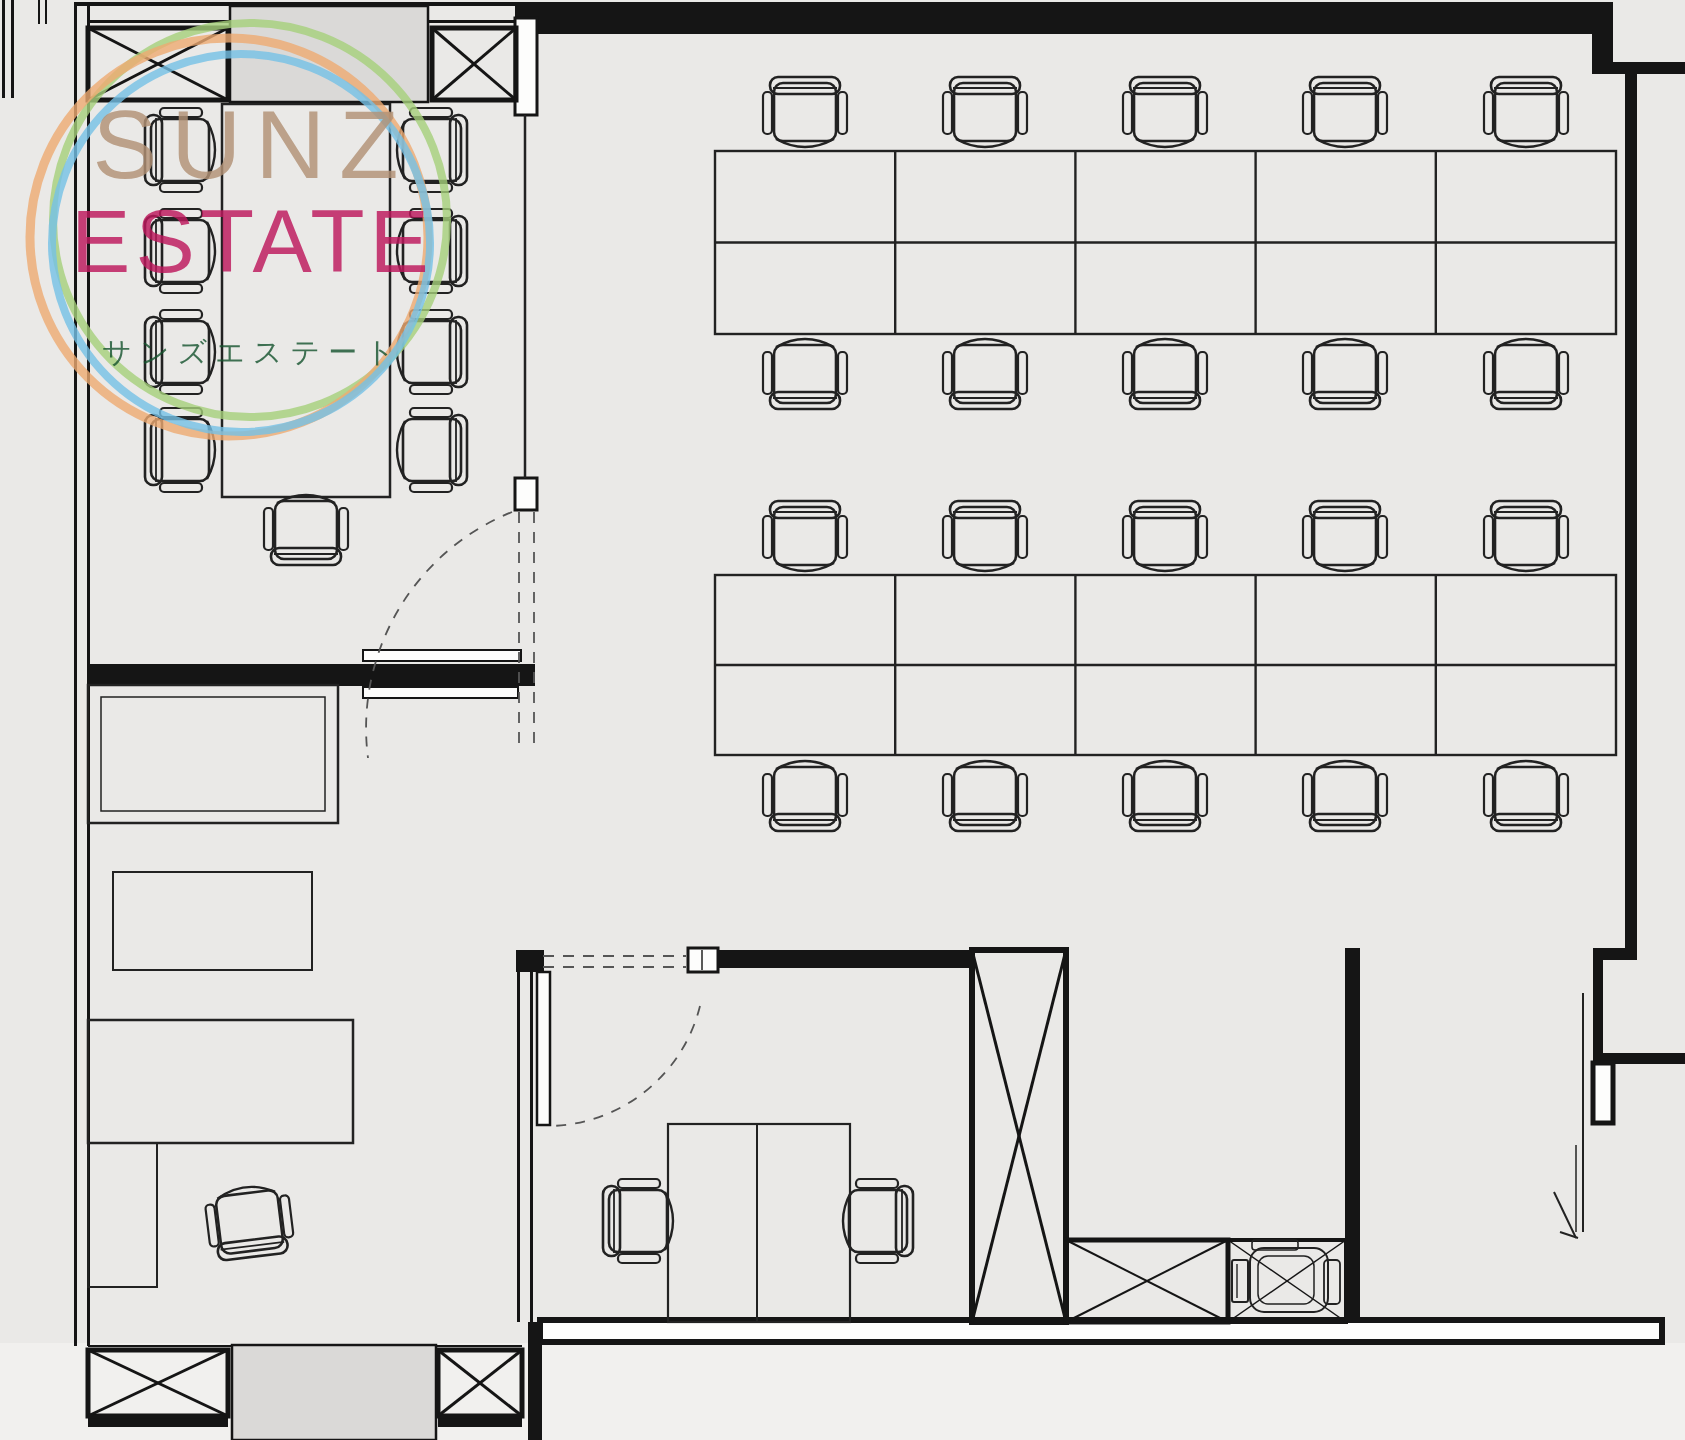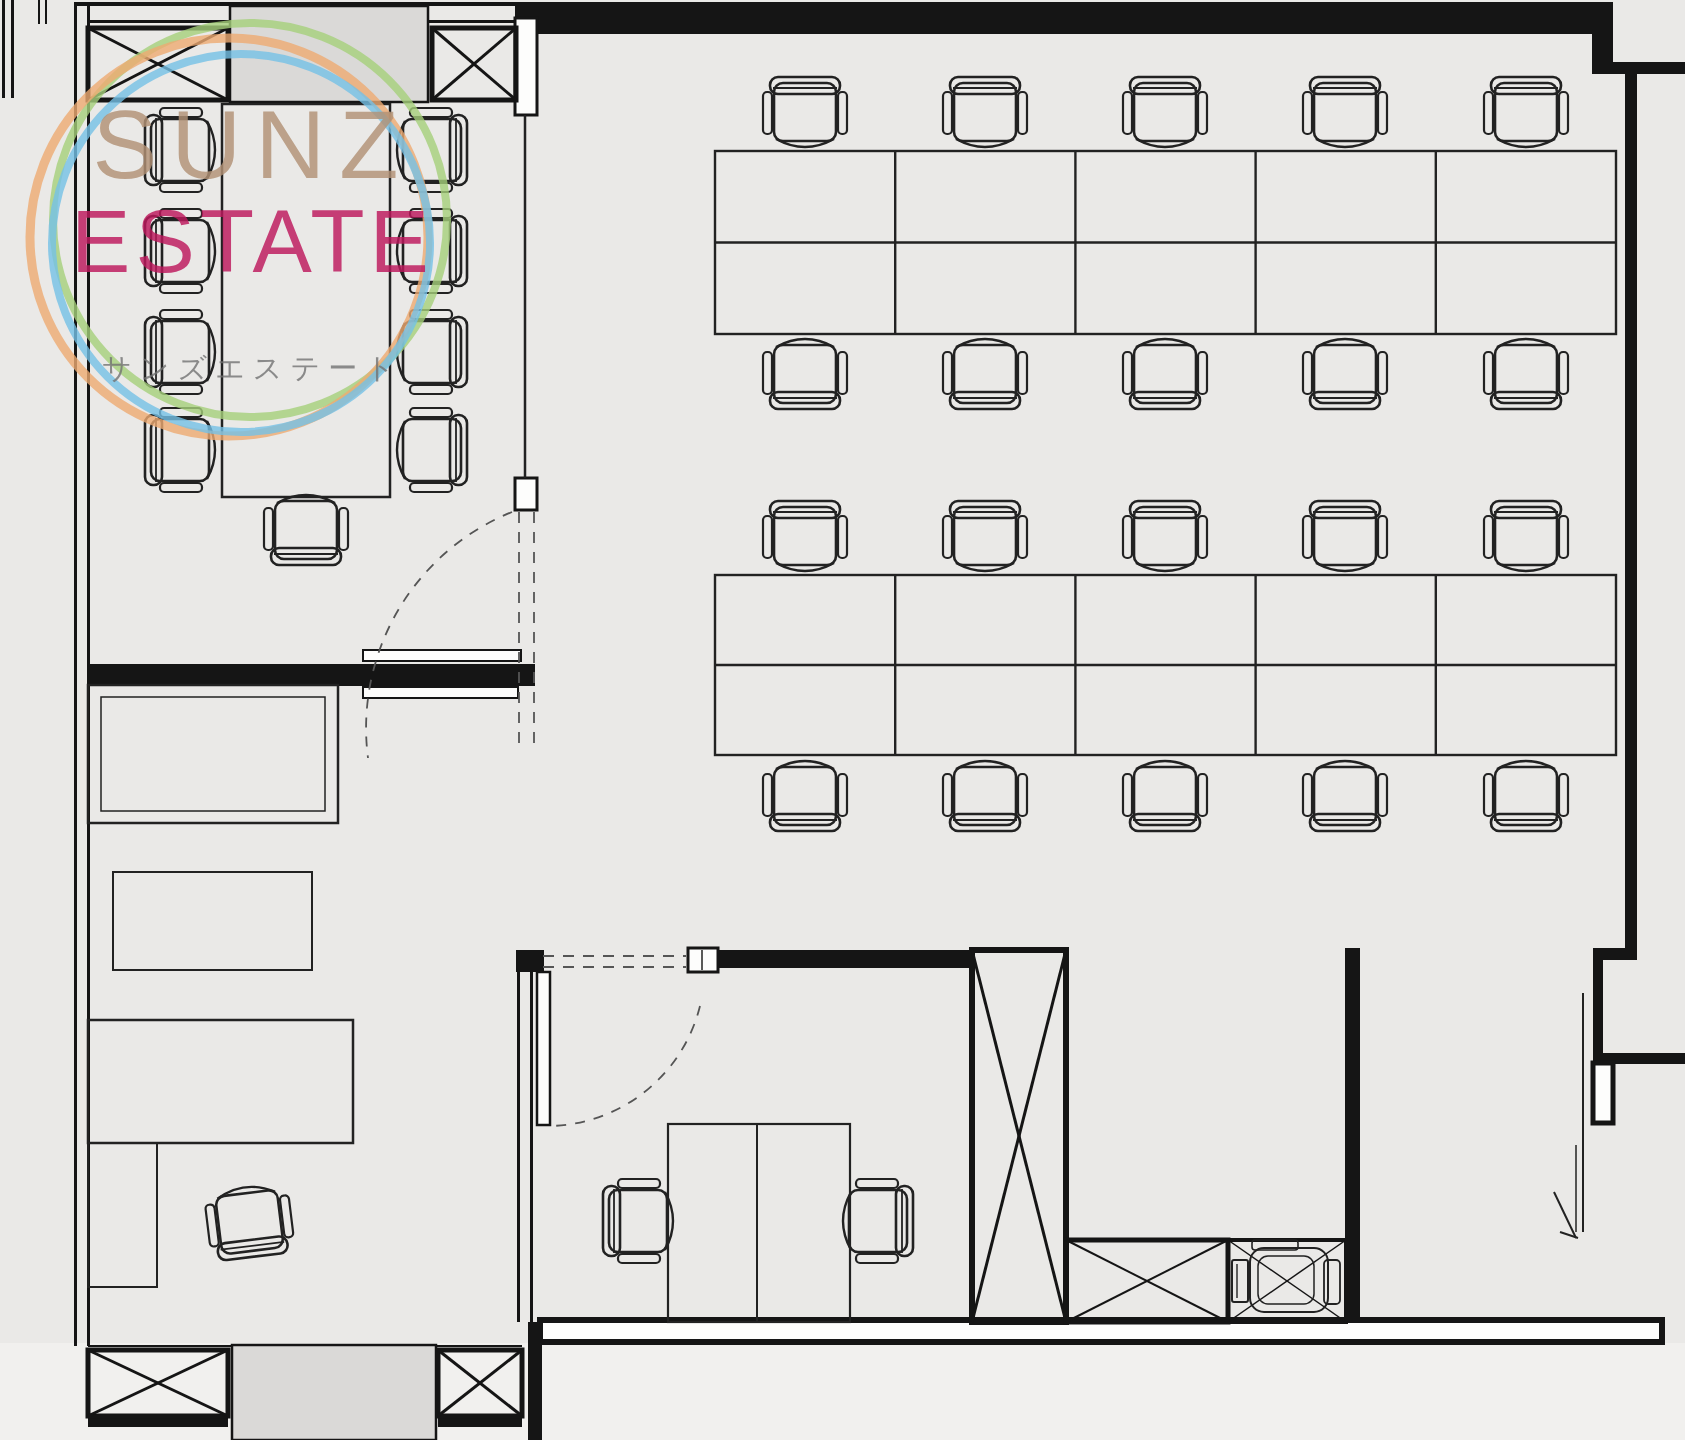--- a/index.html
+++ b/index.html
@@ -18,22 +18,22 @@
   }
   .wm-line1{
     font-size:97px;letter-spacing:14px;color:#b29276;opacity:.82;
     line-height:1.0;font-weight:400;
   }
   .wm-line2{
     font-size:89px;letter-spacing:5px;color:#be185d;opacity:.82;
     line-height:1.08;font-weight:400;
   }
   .wm-line3{
-    margin-top:60px;
-    font-size:29px;letter-spacing:8px;color:#737373;opacity:.8;
+    margin-top:44px;
+    font-size:29px;letter-spacing:8px;color:#14532d;opacity:.8;
     font-weight:400;
   }
 </style>
 </head>
 <body>
 
 <div id="stage">
   <svg id="plan" width="1685" height="1440" viewBox="0 0 1685 1440">
       <rect x="0" y="1343" width="1685" height="97" fill="#f1f0ee" stroke="none"></rect>
       <rect x="75" y="2" width="1518" height="4" fill="#151515" stroke="none"></rect>

